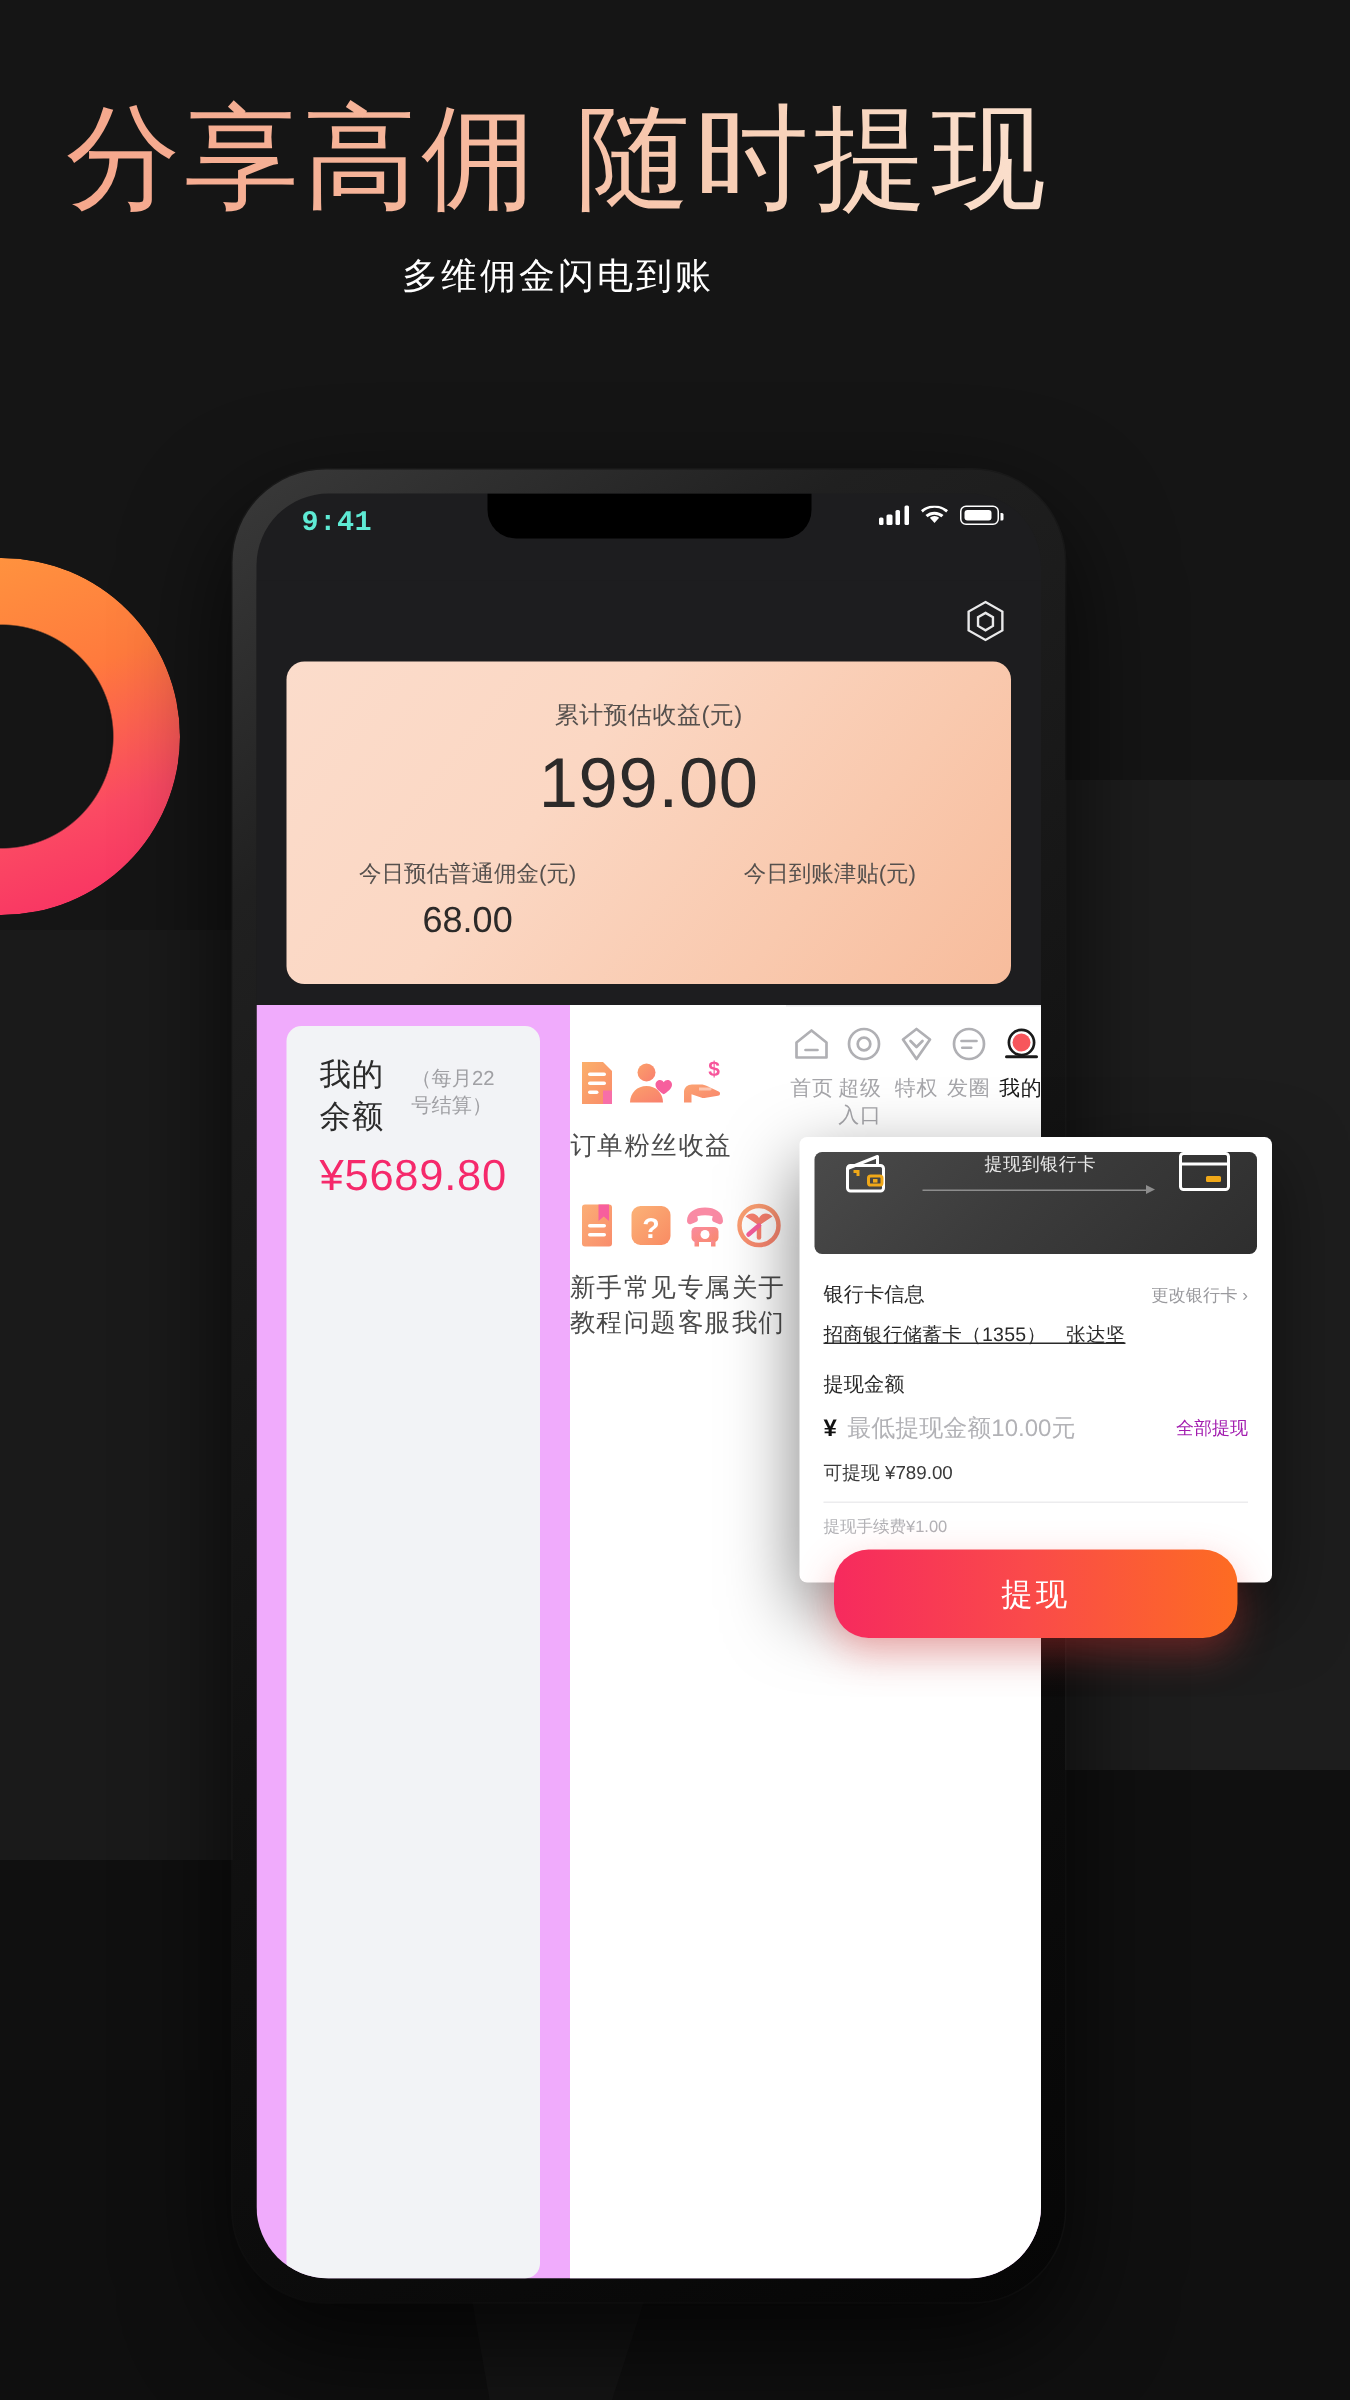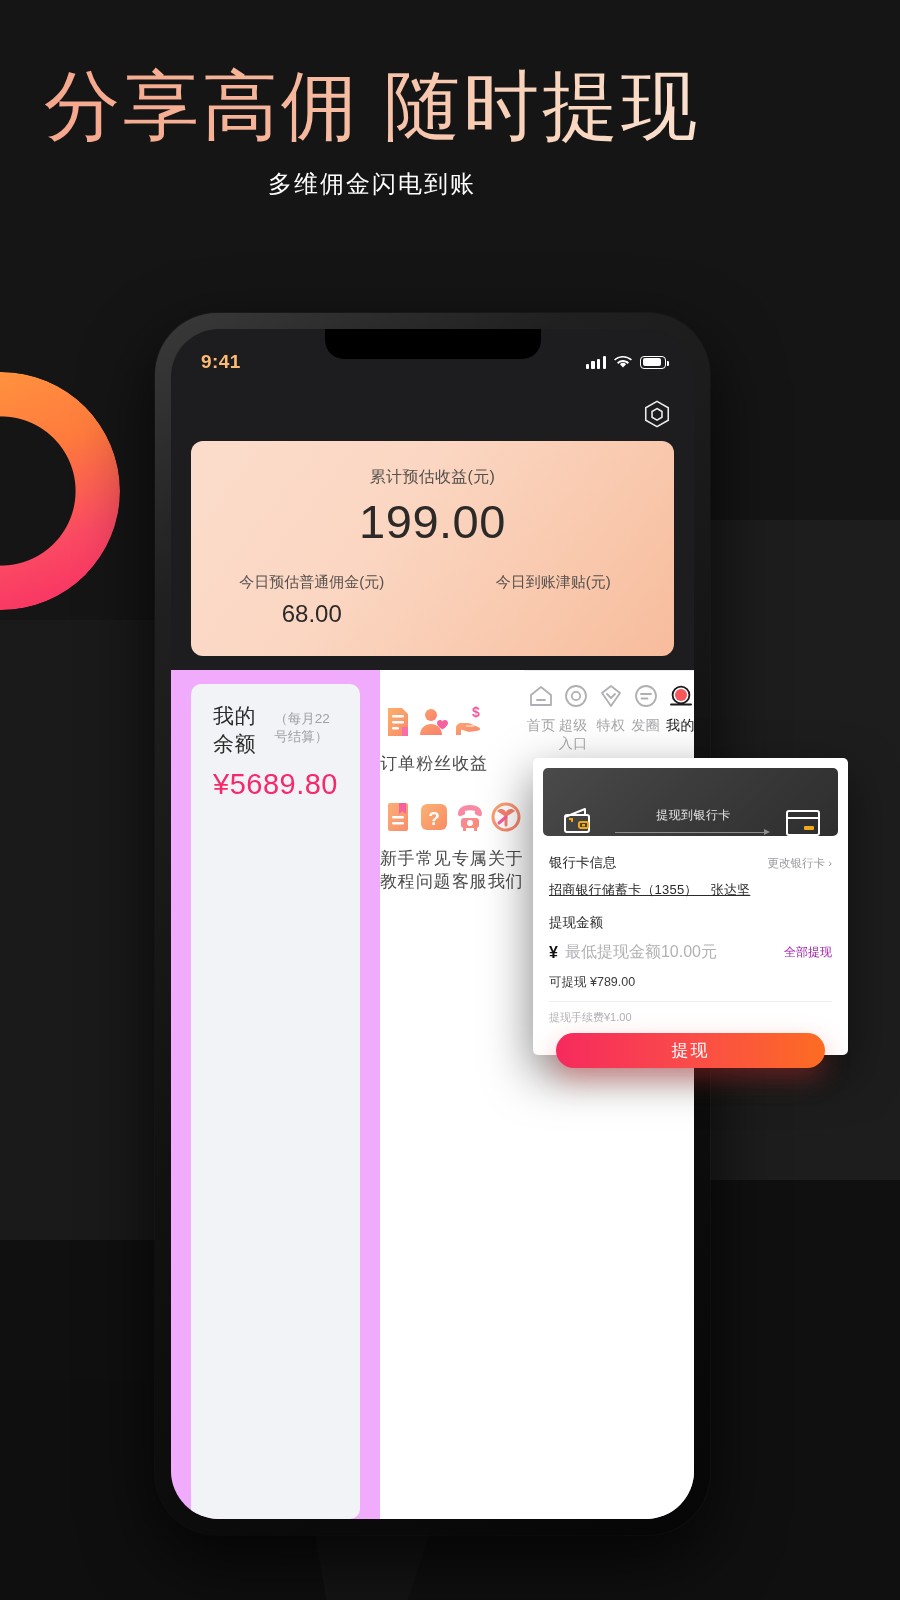--- a/index.html
+++ b/index.html
@@ -70,23 +70,23 @@
     display:flex; flex-direction:column;
   }
   .notch {
     position:absolute; left:50%; transform:translateX(-50%); top:0;
     width:216px; height:30px; background:#000;
     border-bottom-left-radius:19px; border-bottom-right-radius:19px; z-index:40;
   }
 
   
   .statusbar {
-    height:58px; flex:0 0 58px; display:flex; align-items:center;
-    justify-content:space-between; padding:8px 28px 0 30px; color:#fdba74;
-    position:relative; z-index:41;
+    height:58px; flex:0 0 58px; display:flex; align-items:flex-start;
+    justify-content:space-between; padding:8px 28px 0 30px; color:#5eead4;
+    position:relative; z-index:41;font-family:Liberation Mono, monospace;
   }
   .st-time { font-size:19px; font-weight:600; letter-spacing:.4px; }
   .st-icons { display:flex; align-items:center; gap:8px; }
   .sig { display:flex; align-items:flex-end; gap:2.3px; height:13px; }
   .sig i { width:3.4px; background:#fff; border-radius:1px; display:block; }
   .sig i:nth-child(1){height:5px}.sig i:nth-child(2){height:7.5px}
   .sig i:nth-child(3){height:10px}.sig i:nth-child(4){height:13px}
   .batt { width:26px; height:13px; border:1.6px solid #fff; border-radius:4px; padding:1.6px; position:relative; }
   .batt::after{content:"";position:absolute;right:-3.5px;top:4px;width:2px;height:5px;background:#fff;border-radius:0 1px 1px 0;}
   .batt i { display:block; height:100%; width:90%; background:#fff; border-radius:2px; }
@@ -158,21 +158,21 @@
 
   
   .popup {
     position:absolute; left:533px; top:758px; width:315px; height:297px;
     background:#fff; border-radius:5px; overflow:hidden; z-index:60;
     box-shadow:0 18px 48px rgba(0,0,0,.5);
   }
   .popup-banner {
     margin:10px 10px 0; height:68px; border-radius:5px;
     background:linear-gradient(135deg,#4a4a4a 0%,#3c3c3c 45%,#2e2e2e 100%);
-    display:flex; align-items:flex-end; justify-content:center; gap:10px; padding:0 18px;
+    display:flex; align-items:flex-start; justify-content:center; gap:10px; padding:0 18px;
   }
   .wallet-ic { width:40px; height:30px; position:relative; flex:0 0 40px; }
   .bank-ic { width:34px; height:26px; border:2px solid #fff; border-radius:3px; position:relative; flex:0 0 34px; }
   .bank-ic::before{content:"";position:absolute;left:0;right:0;top:5px;height:2px;background:#fff;}
   .bank-ic::after{content:"";position:absolute;right:4px;bottom:4px;width:10px;height:4px;background:#f0a818;border-radius:1px;}
   .banner-mid { flex:1; display:flex; flex-direction:column; align-items:center; gap:4px; }
   .banner-txt { color:#e8e8e8; font-size:12px; letter-spacing:.4px; }
   .banner-arrow { width:100%; height:8px; position:relative; }
   .banner-arrow::before{content:"";position:absolute;left:4px;right:8px;top:4px;height:1px;background:#8d8d8d;}
   .banner-arrow::after{content:"";position:absolute;right:6px;top:1px;border-left:6px solid #8d8d8d;border-top:3.5px solid transparent;border-bottom:3.5px solid transparent;}
@@ -185,24 +185,24 @@
   .p-sec { margin-top:15px; font-size:13.5px; color:#2a2a2a; font-weight:500; }
   .p-amt-row { margin-top:10px; display:flex; align-items:center; }
   .p-yen { font-size:16px; color:#111; font-weight:600; margin-right:7px; }
   .p-ph { font-size:16px; color:#b2b2b6; flex:1; }
   .p-all { font-size:12px; color:#a21caf; }
   .p-avail { margin-top:11px; font-size:12.5px; color:#3a3a3a; }
   .p-divider { margin-top:10px; height:1px; background:#ececee; }
   .p-fee { margin-top:8px; font-size:11px; color:#b2b2b6; }
 
   .withdraw-btn {
-    position:absolute; left:556px; top:1033px; width:269px; height:35px;
+    position:absolute; left:556px; top:1033px; width:269px; height:59px;
     border-radius:23px; z-index:70;
     background:linear-gradient(90deg,#f62a5e 0%,#fa4a4a 48%,#fd6c22 100%);
-    color:#fff; font-size:17px; letter-spacing:2px;
+    color:#fff; font-size:21px; letter-spacing:2px;
     display:flex; align-items:center; justify-content:center;
     box-shadow:0 10px 26px rgba(250,60,60,.35);
   }
 </style>
 </head>
 <body>
 
 <div class="bg">
   <div class="bg-poly-1"></div>
   <div class="bg-poly-2"></div>

